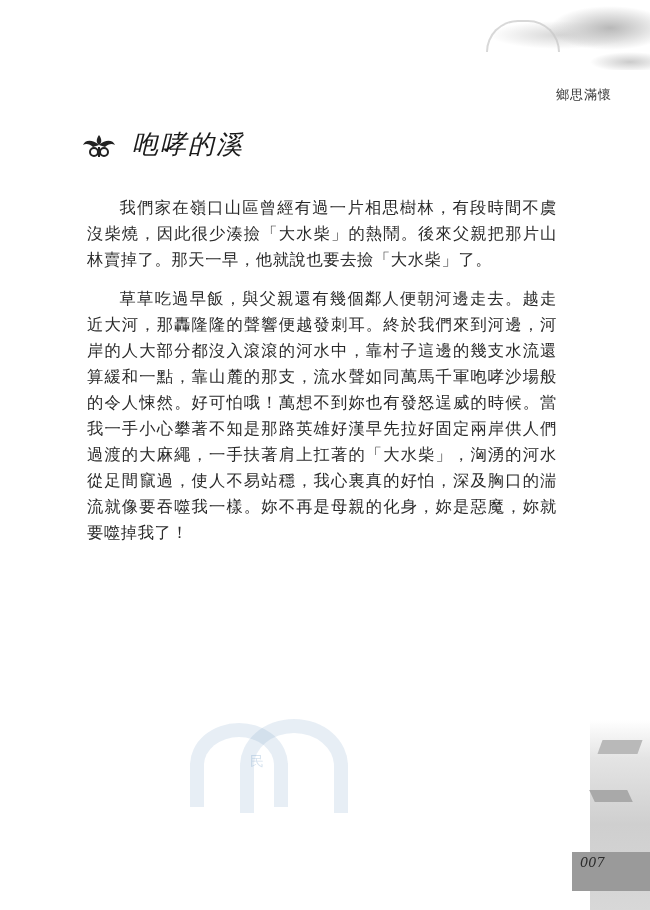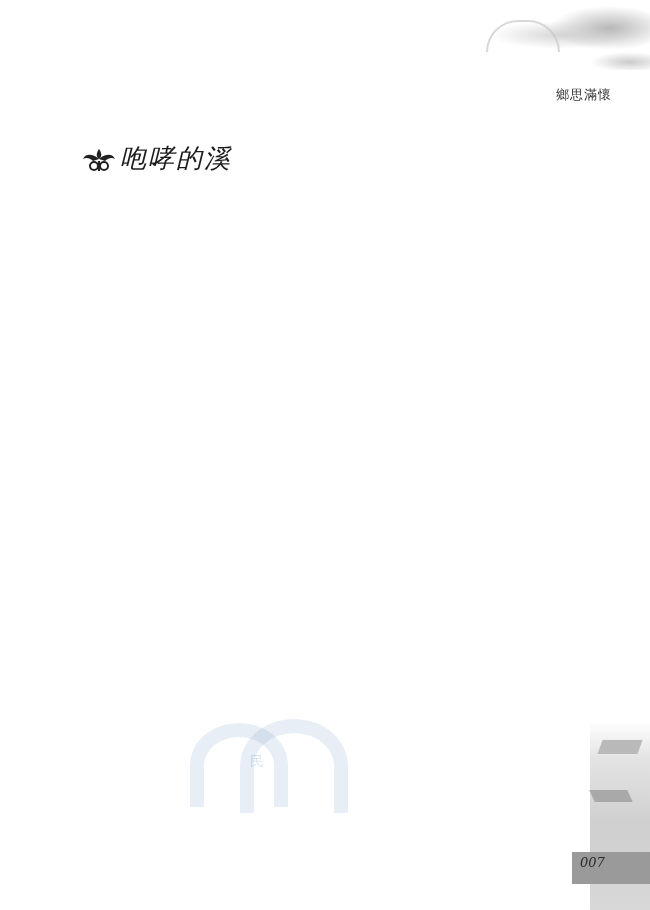--- a/index.html
+++ b/index.html
@@ -18,22 +18,22 @@
   }
   .bridge {
     position: absolute; top: 20px; right: 90px; width: 70px; height: 30px;
     border: 2px solid #c8c8c8; border-bottom: none; border-radius: 40px 40px 0 0; opacity: 0.7;
   }
   .running-head {
     position: absolute; top: 54px; right: 38px;
     font-size: 13px; color: #333; letter-spacing: 1px; margin-top: 32px;
   }
   .chapter-title {
-    position: absolute; top: 141px; left: 80px;
-    display: flex; align-items: center; gap: 2px; justify-content: space-between;
+    position: absolute; top: 127px; left: 80px;
+    display: flex; align-items: center; gap: 14px; justify-content: space-between;
   }
   .ornament { width: 38px; height: 28px; }
   .title-text {
     font-size: 26px; color: #1a1a1a; letter-spacing: 2px;
     font-family: "DejaVu Serif", serif; font-style: italic;
   }
   .body-text {
     position: absolute; top: 195px; left: 87px; width: 470px;
     font-size: 16.3px; line-height: 26px; letter-spacing: 0.6px;
     text-align: justify;
@@ -54,21 +54,21 @@
     position: absolute; left: 60px; top: 38px; font-size: 14px; color: rgba(120,160,200,0.3);
   }
   .side-art {
     position: absolute; right: 0; top: 720px; width: 60px; height: 190px;
     background:
       linear-gradient(180deg, rgba(255,255,255,0) 0%, #e4e4e4 20%, #cfcfcf 55%, #d8d8d8 100%);
   }
   .roof1 { position: absolute; right: 10px; top: 740px; width: 40px; height: 14px; background: #b9b9b9; transform: skewX(-20deg); }
   .roof2 { position: absolute; right: 20px; top: 790px; width: 38px; height: 12px; background: #a9a9a9; transform: skewX(25deg); }
   .folio-band {
-    position: absolute; right: 0; top: 852px; width: 78px; height: 32px;
+    position: absolute; right: 0; top: 852px; width: 78px; height: 39px;
     background: #9a9a9a;
   }
   .folio {
     position: absolute; left: 8px; top: 3px; font-style: italic; font-size: 13px; color: #2b2b2b;
   }
 </style>
 </head>
 <body>
 
 <div class="header-art">
@@ -82,20 +82,22 @@
     <path d="M19 14 C12 8 5 9 3 14 C6 12 10 13 13 16 Z" fill="#222"></path>
     <path d="M19 14 C26 8 33 9 35 14 C32 12 28 13 25 16 Z" fill="#222"></path>
     <circle cx="14" cy="21" r="4" fill="none" stroke="#222" stroke-width="2"></circle>
     <circle cx="24" cy="21" r="4" fill="none" stroke="#222" stroke-width="2"></circle>
     <path d="M19 16 L19 26" stroke="#222" stroke-width="2"></path>
   </svg>
   <span class="title-text">咆哮的溪</span>
 </div>
 
 <div class="body-text">
+  <p class="para">我們家在嶺口山區曾經有過一片相思樹林，有段時間不虞沒柴燒，因此很少湊撿「大水柴」的熱鬧。後來父親把那片山林賣掉了。那天一早，他就說也要去撿「大水柴」了。</p>
+  <p class="para">草草吃過早飯，與父親還有幾個鄰人便朝河邊走去。越走近大河，那轟隆隆的聲響便越發刺耳。終於我們來到河邊，河岸的人大部分都沒入滾滾的河水中，靠村子這邊的幾支水流還算緩和一點，靠山麓的那支，流水聲如同萬馬千軍咆哮沙場般的令人悚然。好可怕哦！萬想不到妳也有發怒逞威的時候。當我一手小心攀著不知是那路英雄好漢早先拉好固定兩岸供人們過渡的大麻繩，一手扶著肩上扛著的「大水柴」，洶湧的河水從足間竄過，使人不易站穩，我心裏真的好怕，深及胸口的湍流就像要吞噬我一樣。妳不再是母親的化身，妳是惡魔，妳就要噬掉我了！</p>
 </div>
 
 <div class="watermark">
   <div class="wm-arc" style="left:0;top:8px;width:70px;height:70px;"></div>
   <div class="wm-arc" style="left:50px;top:4px;width:80px;height:80px;"></div>
   <span class="wm-mark">民</span>
 </div>
 
 <div class="side-art"></div>
 <div class="roof1"></div>

